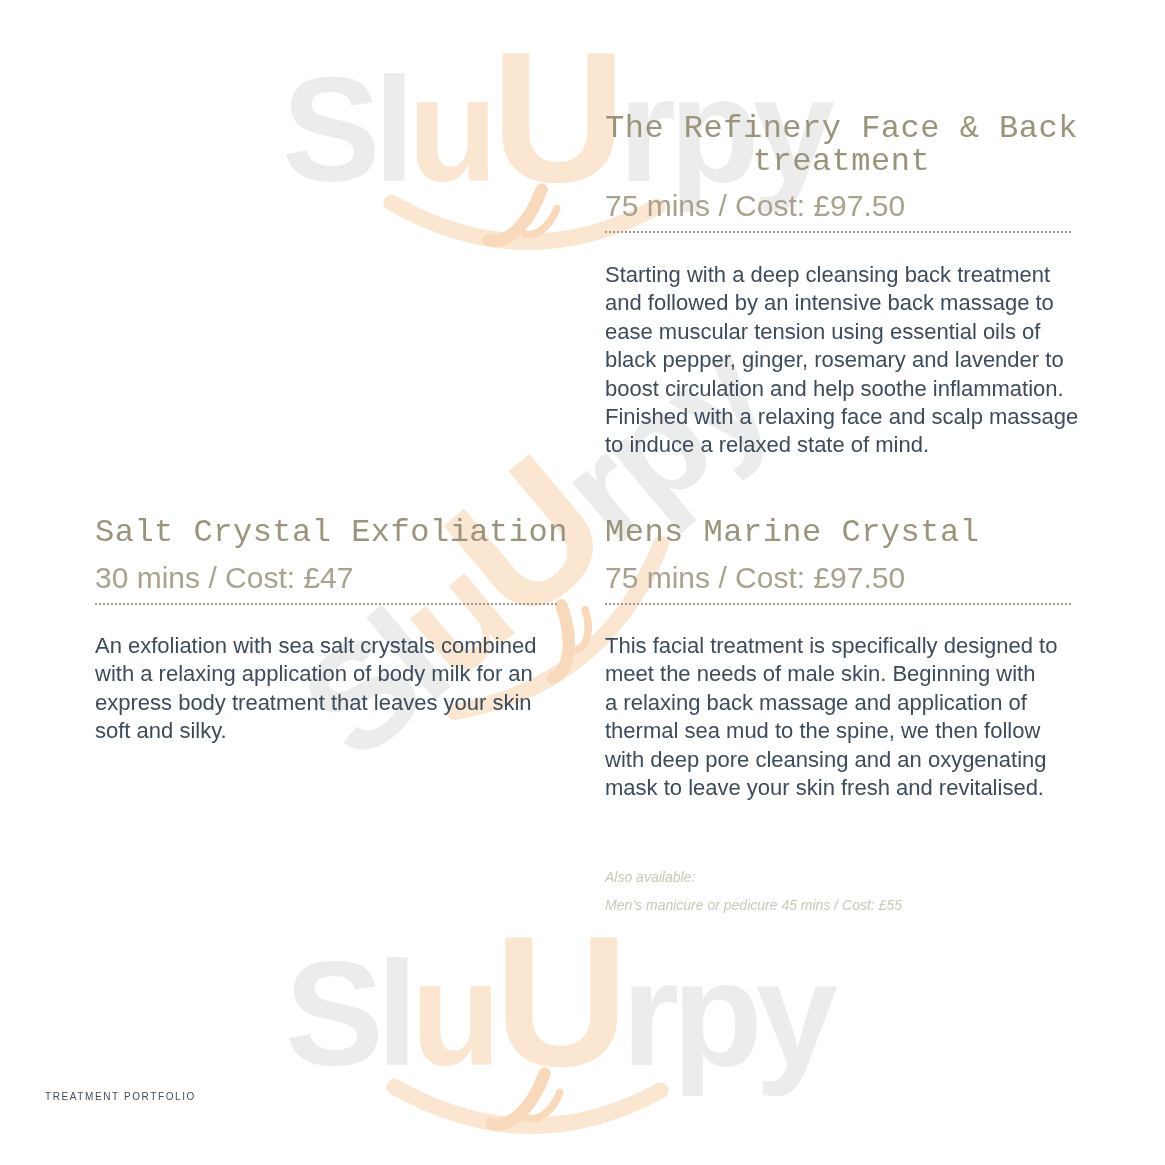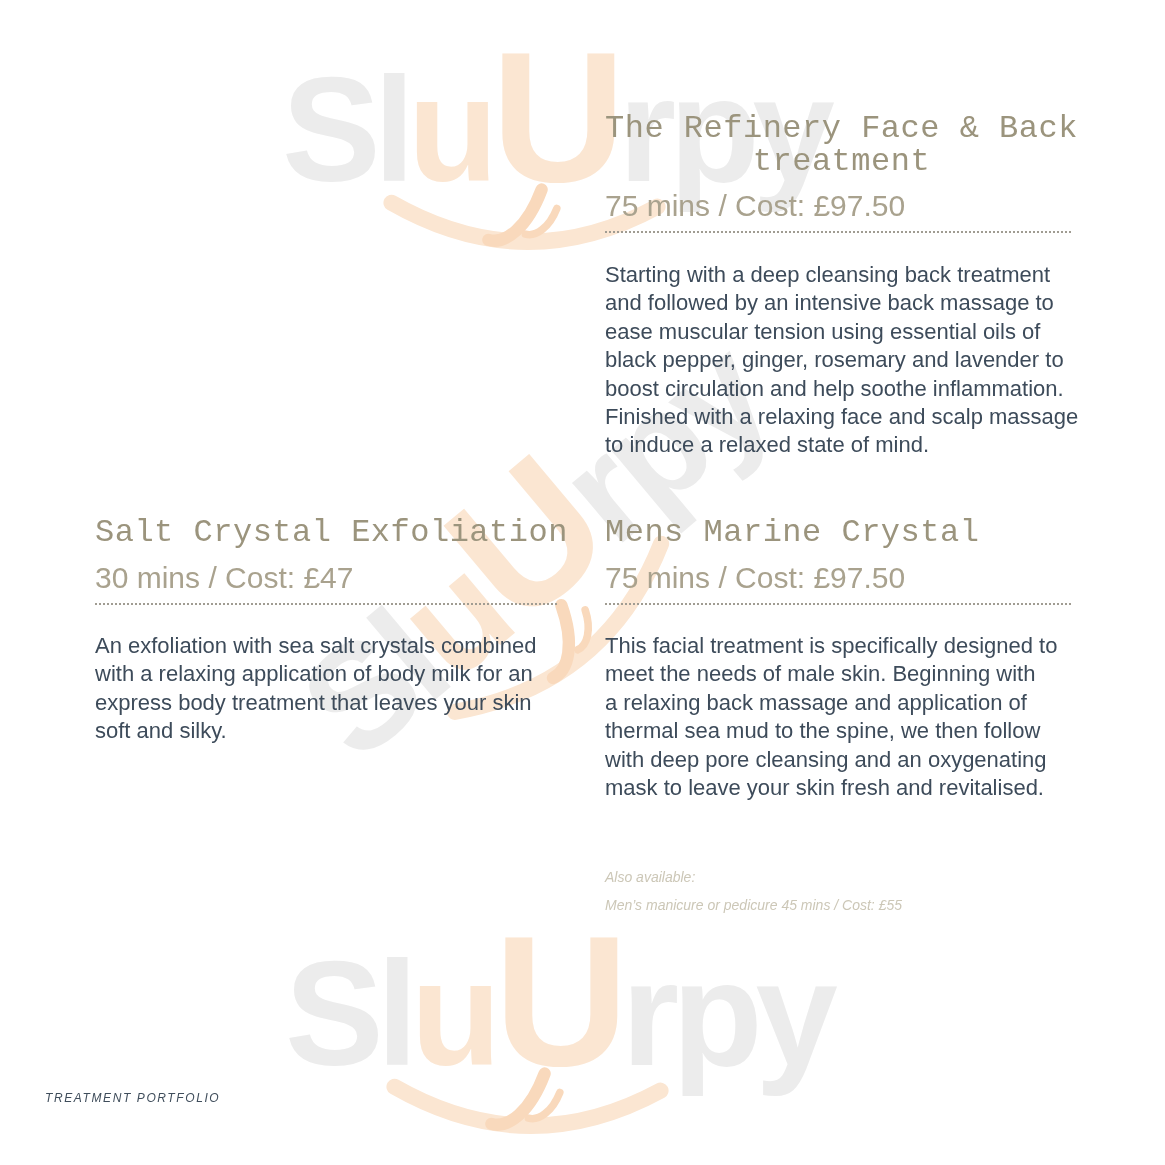--- a/index.html
+++ b/index.html
@@ -62,21 +62,21 @@
   .rule-t2{left:605px;top:603px;width:466px;}
   .desc{font-size:22px;line-height:28.4px;color:var(--c-body);}
   .desc-t0{left:605px;top:261px;}
   .desc-t1{left:95px;top:632px;}
   .desc-t2{left:605px;top:632px;}
   .note{
     left:605px;top:864px;font-size:14px;line-height:27.5px;
     font-style:italic;color:var(--c-note);
   }
   .footer{
-    left:45px;top:1091px;font-size:12px;letter-spacing:1.6px;color:var(--c-footer);font-style:italic;
+    left:45px;top:1091px;font-size:10px;letter-spacing:1.6px;color:var(--c-footer);
   }
 </style>
 </head>
 <body>
 
 <div class="page">
 
   <div class="wm wm-top" aria-hidden="true">
     <div class="wm-text"><span class="wm-gray">Sl</span><span class="wm-peach">u</span><span class="wm-peach wm-big">U</span><span class="wm-gray">rpy</span></div>
     <svg class="wm-swoosh" viewBox="0 0 300 110">

